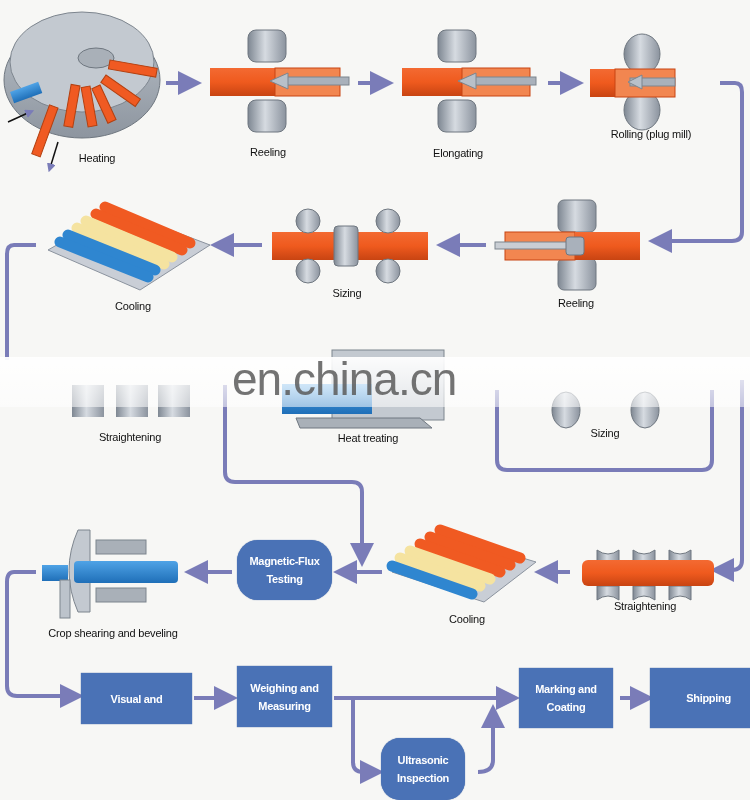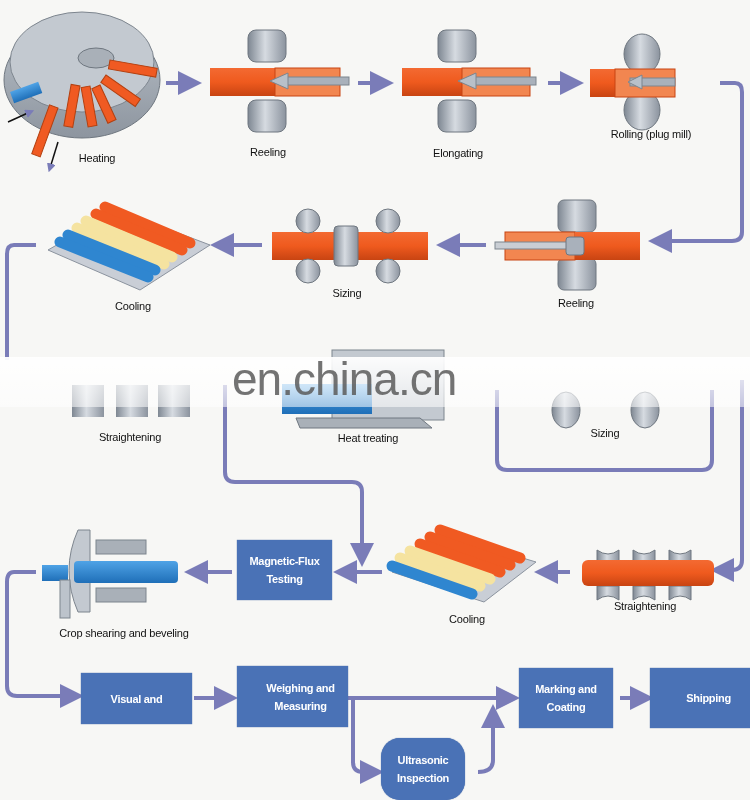--- a/index.html
+++ b/index.html
@@ -222,34 +222,34 @@
 <div class="label" style="left:458px;top:147px;">Elongating</div>
 <div class="label" style="left:651px;top:128px;">Rolling (plug mill)</div>
 <div class="label" style="left:576px;top:297px;">Reeling</div>
 <div class="label" style="left:347px;top:287px;">Sizing</div>
 <div class="label" style="left:133px;top:300px;">Cooling</div>
 <div class="label" style="left:130px;top:431px;">Straightening</div>
 <div class="label" style="left:368px;top:432px;">Heat treating</div>
 <div class="label" style="left:605px;top:427px;">Sizing</div>
 <div class="label" style="left:645px;top:600px;">Straightening</div>
 <div class="label" style="left:467px;top:613px;">Cooling</div>
-<div class="label" style="left:124px;top:627px;">Crop shearing and beveling</div>
-
-<div class="box" style="left:237px;top:540px;width:95px;height:60px;">
+<div class="label" style="left:113px;top:627px;">Crop shearing and beveling</div>
+
+<div class="box" style="left:237px;top:540px;width:95px;height:60px;border-radius:21px;">
   <div>
     <span>Magnetic-Flux</span>
     <span>Testing</span>
   </div>
 </div>
 <div class="box" style="left:81px;top:673px;width:111px;height:51px;">
   <div>
     <span>Visual and</span>
   </div>
 </div>
-<div class="box" style="left:237px;top:666px;width:95px;height:61px;padding-left:16px;">
+<div class="box" style="left:237px;top:666px;width:95px;height:61px;">
   <div>
     <span>Weighing and</span>
     <span>Measuring</span>
   </div>
 </div>
 <div class="box" style="left:381px;top:738px;width:84px;height:62px;border-radius:19px;">
   <div>
     <span>Ultrasonic</span>
     <span>Inspection</span>
   </div>

